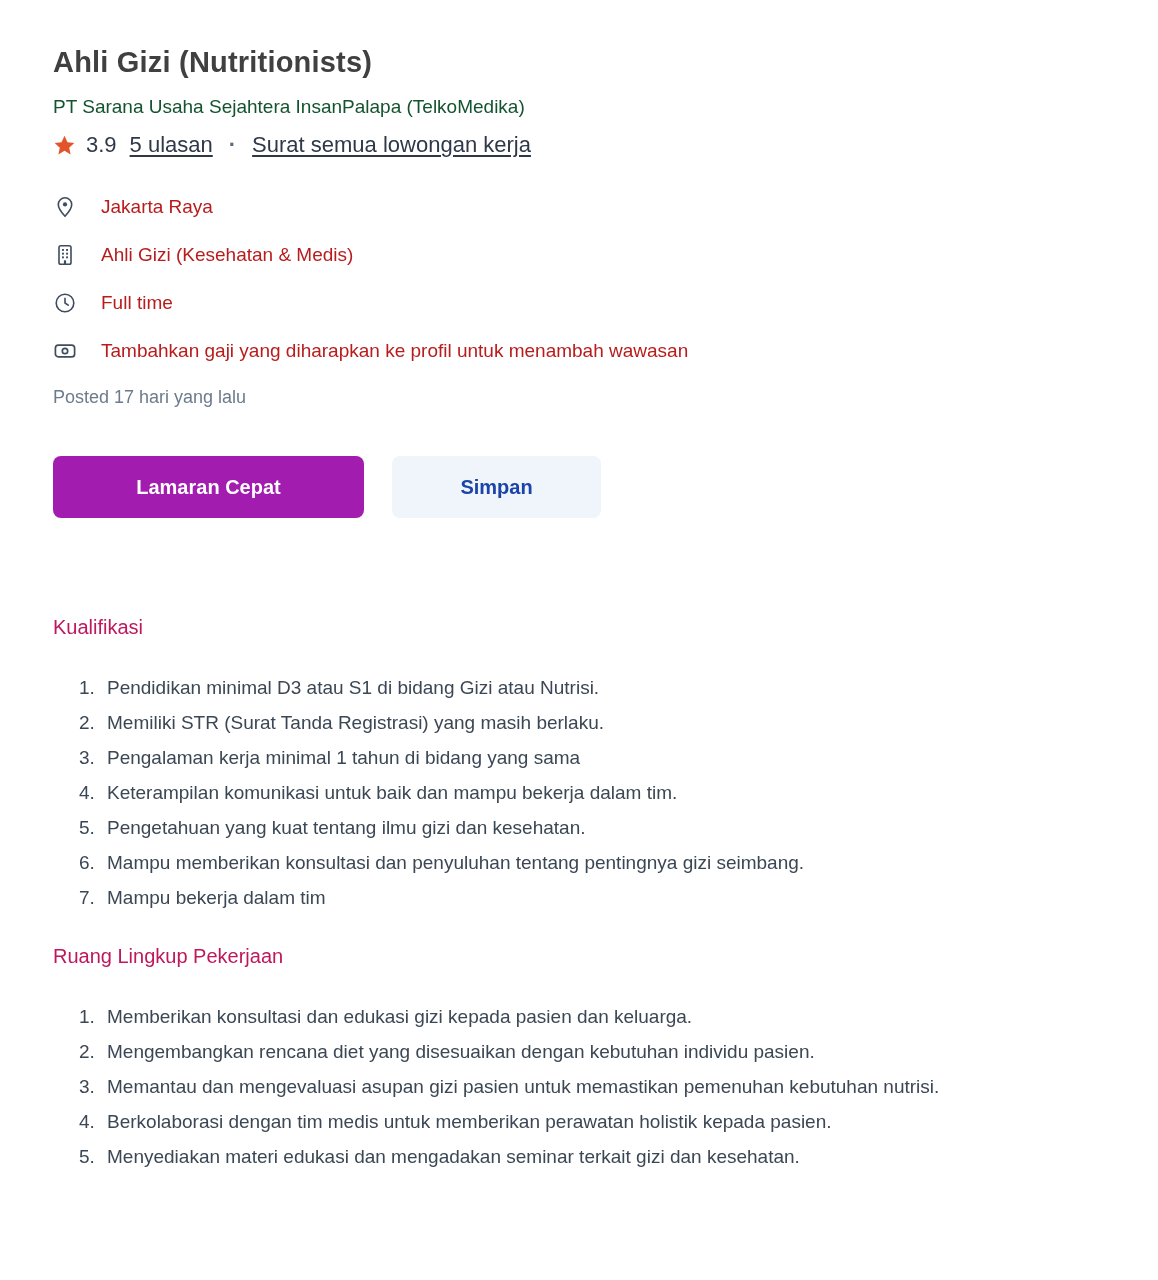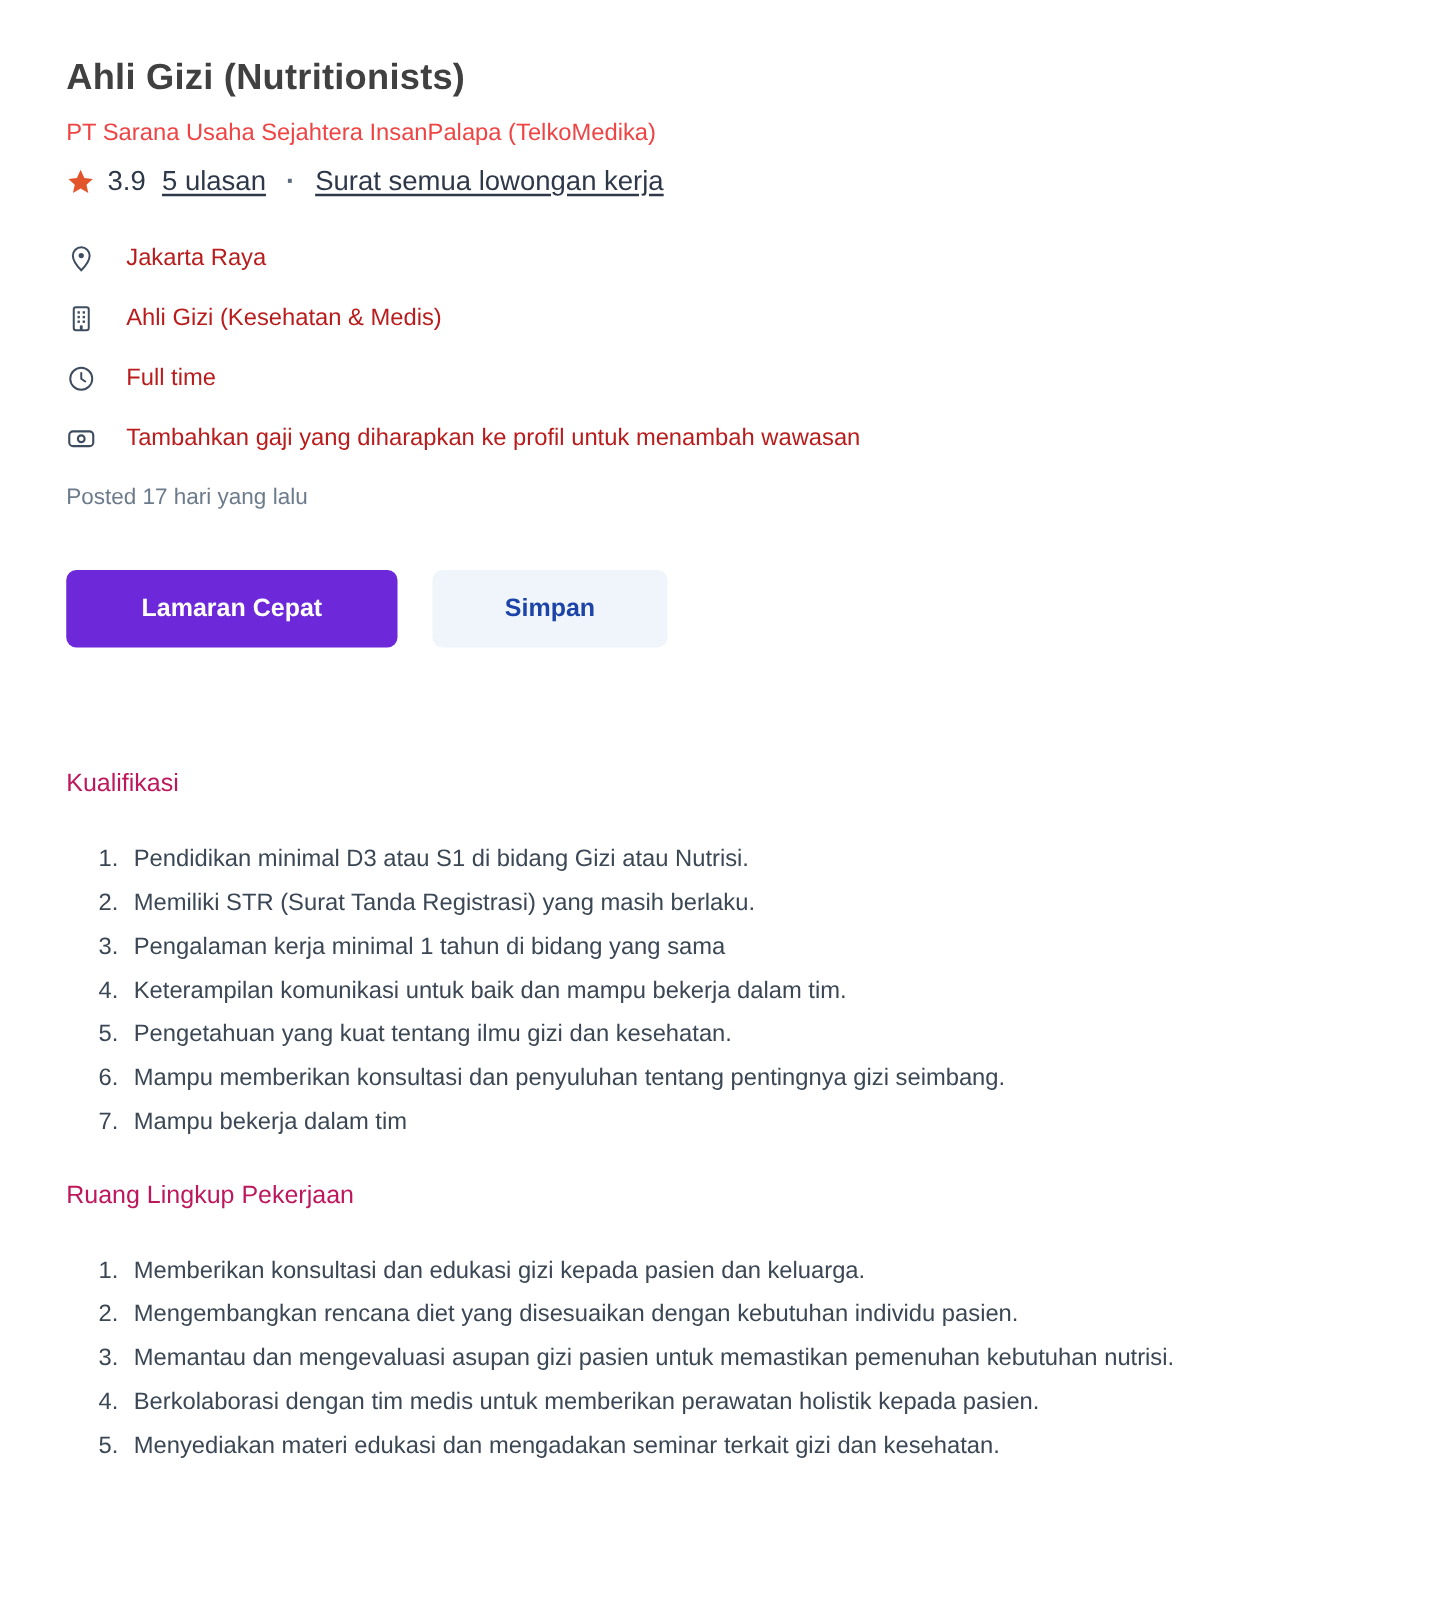--- a/index.html
+++ b/index.html
@@ -21,21 +21,21 @@
     font-size: 29px;
     line-height: 36px;
     font-weight: 700;
     color: #404040;
     letter-spacing: 0.2px;
   }
   .company-name {
     margin-top: 16px;
     font-size: 19px;
     line-height: 22px;
-    color: #ef4444;
+    color: #14532d;
   }
   .rating-row {
     margin-top: 14px;
     display: flex;
     align-items: center;
     font-size: 22px;
     color: #2E3849;
   }
   .rating-row .star-wrap { display: inline-flex; margin-right: 10px; }
   .rating-value { margin-right: 13px; }
@@ -86,26 +86,26 @@
     height: 62px;
     font-family: "Liberation Sans", sans-serif;
     font-size: 20px;
     font-weight: 700;
     cursor: pointer;
     display: inline-flex;
     align-items: center;
     justify-content: center;
   }
   .btn-apply {
-    width: 265px;
-    background: #6d28d9;
+    width: 311px;
+    background: #a21caf;
     color: #ffffff;
   }
   .btn-save {
-    width: 188px;
+    width: 209px;
     background: #EFF5FB;
     color: #1C44A8;
   }
   .section-heading {
     margin: 0;
     font-size: 20px;
     line-height: 23px;
     font-weight: 400;
     color: #be185d;
   }

